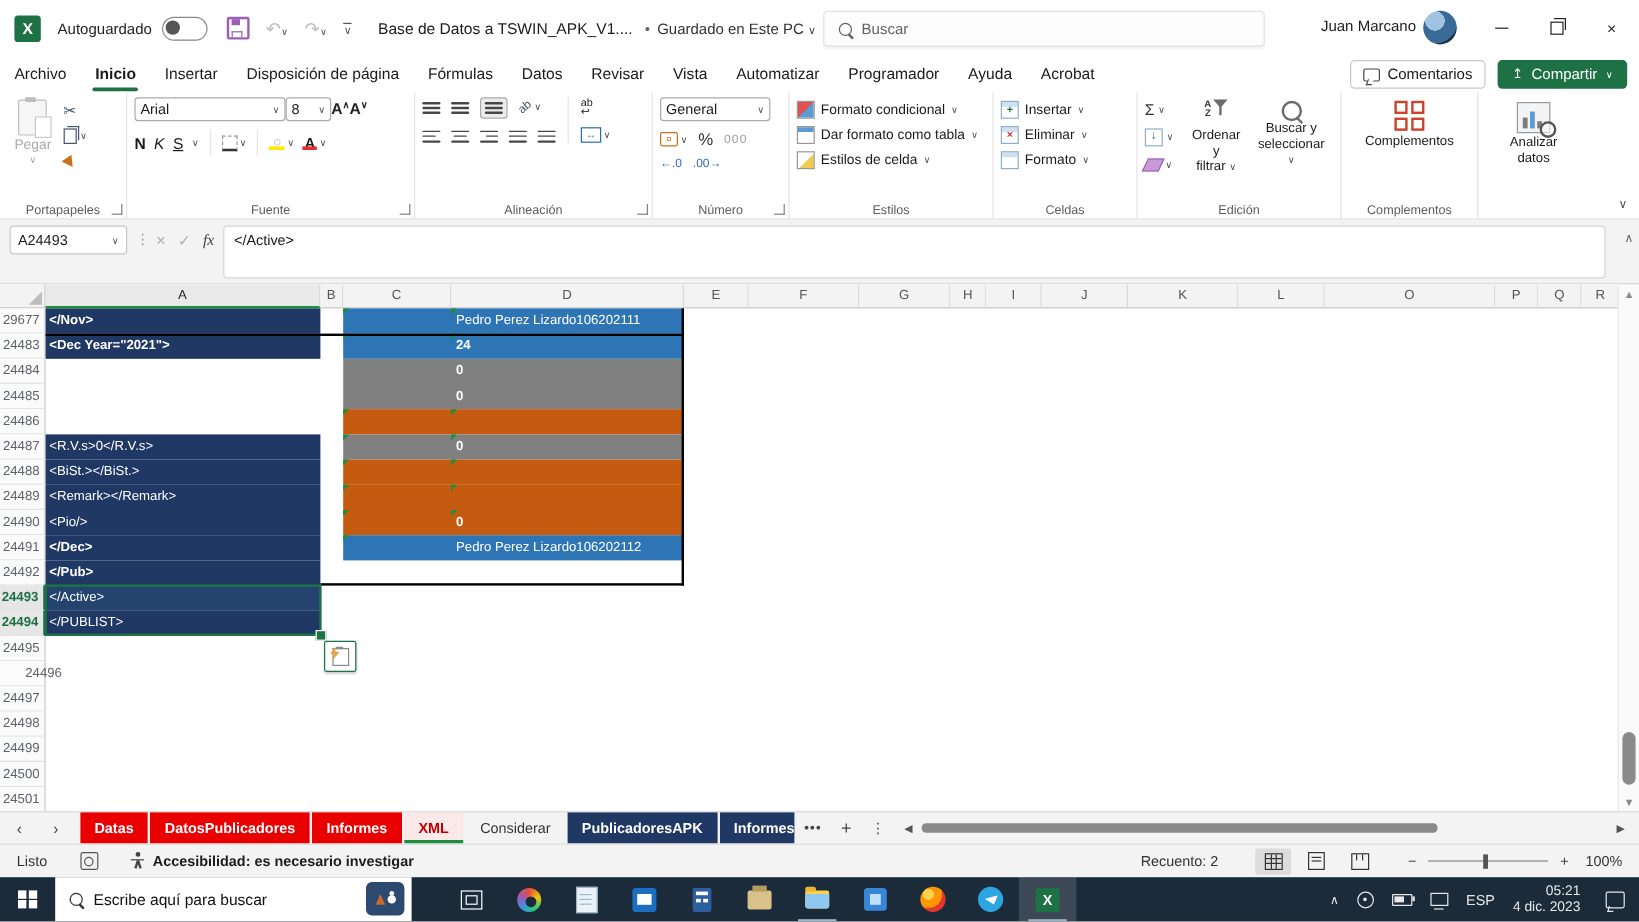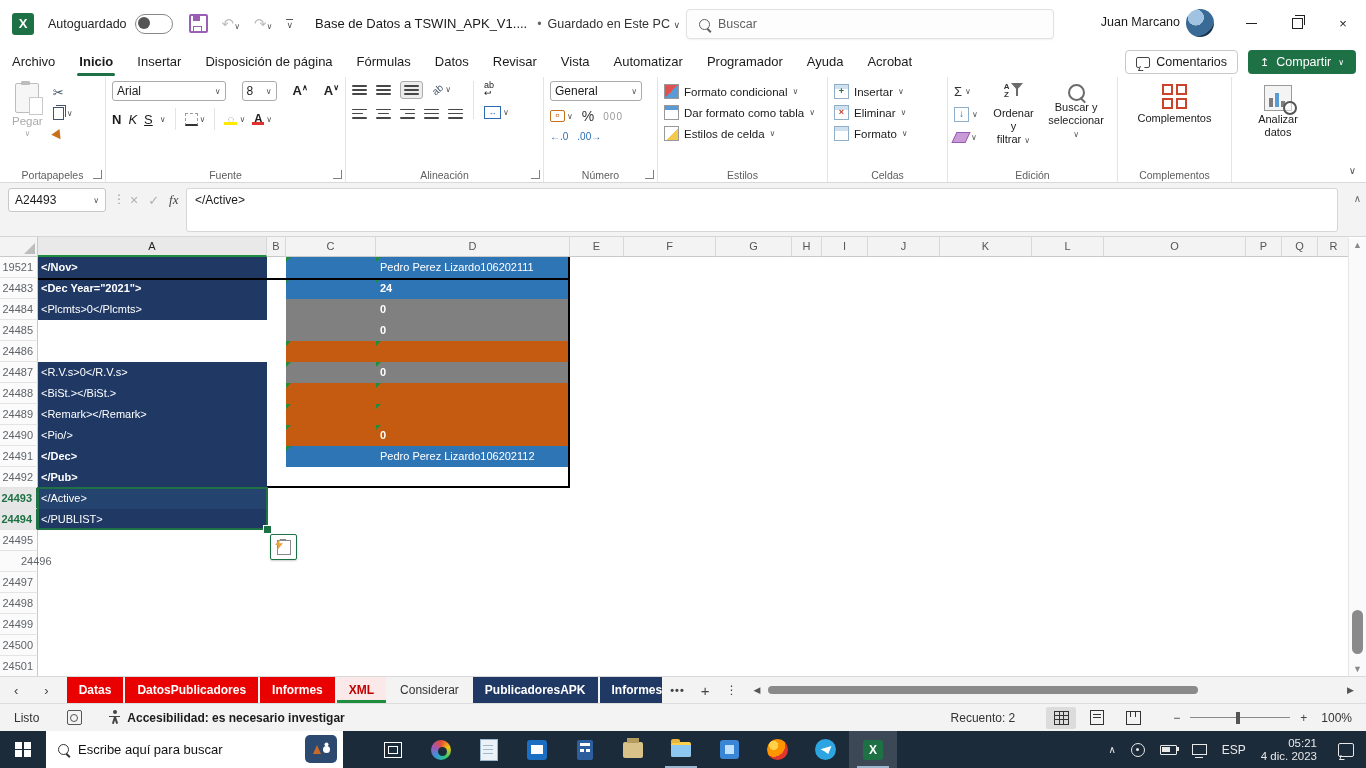--- a/index.html
+++ b/index.html
@@ -64,21 +64,21 @@
   .clip-ico:after{content:"";position:absolute;right:-5px;bottom:-3px;width:12px;height:16px;background:#fff;border:1.5px solid #C9C9C9;}
   .mini-col{display:flex;flex-direction:column;gap:5px;margin-top:3px;}
   .mini{display:flex;align-items:center;gap:3px;font-size:12px;height:16px;}
   .ico-cut{color:#44546A;font-size:13px;}
   .ico-copy{width:9px;height:11px;border:1.2px solid #44546A;position:relative;background:#fff;}
   .ico-copy:before{content:"";position:absolute;left:2px;top:-3px;width:9px;height:11px;border:1.2px solid #44546A;border-bottom:none;border-left:none;background:transparent;}
   .ico-brush{width:0;height:0;border-left:5px solid transparent;border-right:5px solid transparent;border-top:9px solid #C9701A;transform:rotate(-35deg);margin-top:3px;}
   
   .g-font{width:240px;}
   .combo{display:flex;align-items:center;justify-content:space-between;border:1px solid #ABABAB;border-radius:3px;background:#fff;height:20px;padding:0 4px;font-size:12px;color:#1b1b1b;box-sizing:border-box;}
-  .font-row1{display:flex;gap:16px;align-items:center;}
+  .font-row1{display:flex;gap:0;align-items:center;}
   .font-row2{display:flex;gap:7px;align-items:center;margin-top:7px;}
   .fbtn{font-size:13px;color:#1b1b1b;display:flex;align-items:center;gap:2px;}
   .grow-sym{font-size:13px;font-weight:bold;}
   .grow-sym sup{font-size:8px;}
   .u-yellow{display:inline-block;width:13px;height:3px;background:#FFE900;margin-top:-2px;}
   .u-red{display:inline-block;width:12px;height:3px;background:#E03030;margin-top:-2px;}
   .stack{display:flex;flex-direction:column;align-items:center;line-height:10px;}
   .ico-borders{width:13px;height:13px;border:1px dashed #9A9A9A;border-bottom:2px solid #333;box-sizing:border-box;}
   .vline{width:1px;height:22px;background:#E4E4E4;margin:0 2px;}
   
@@ -623,36 +623,35 @@
       <div class="ghead" style="left: 716px; width: 76px;">G</div>
       <div class="ghead" style="left: 792px; width: 30px;">H</div>
       <div class="ghead" style="left: 822px; width: 46px;">I</div>
       <div class="ghead" style="left: 868px; width: 72px;">J</div>
       <div class="ghead" style="left: 940px; width: 92px;">K</div>
       <div class="ghead" style="left: 1032px; width: 72px;">L</div>
       <div class="ghead" style="left: 1104px; width: 142px;">O</div>
       <div class="ghead" style="left: 1246px; width: 36px;">P</div>
       <div class="ghead" style="left: 1282px; width: 36px;">Q</div>
       <div class="ghead" style="left: 1318px; width: 32px;">R</div>
-      <div class="grow" style="top: 20px;">19521</div>
+      <div class="grow" style="top: 20px;">29677</div>
       <div class="acell b" style="top: 20px;">&lt;/Nov&gt;</div>
       <div class="band blue" style="top: 20px;">
         <div class="tri c"></div>
         <div class="tri d"></div>
         <div class="bval">Pedro Perez Lizardo106202111</div>
       </div>
       <div class="grow" style="top: 41px;">24483</div>
       <div class="acell b" style="top: 41px;">&lt;Dec Year="2021"&gt;</div>
       <div class="band blue" style="top: 41px;">
         <div class="tri c"></div>
         <div class="tri d"></div>
         <div class="bval b">24</div>
       </div>
       <div class="grow" style="top: 62px;">24484</div>
-      <div class="acell" style="top: 62px;">&lt;Plcmts&gt;0&lt;/Plcmts&gt;</div>
       <div class="band gray" style="top: 62px;">
         <div class="bval b">0</div>
       </div>
       <div class="grow" style="top: 83px;">24485</div>
       <div class="band gray" style="top: 83px;">
         <div class="bval b">0</div>
       </div>
       <div class="grow" style="top: 104px;">24486</div>
       <div class="band orange" style="top: 104px;">
         <div class="tri c"></div>

